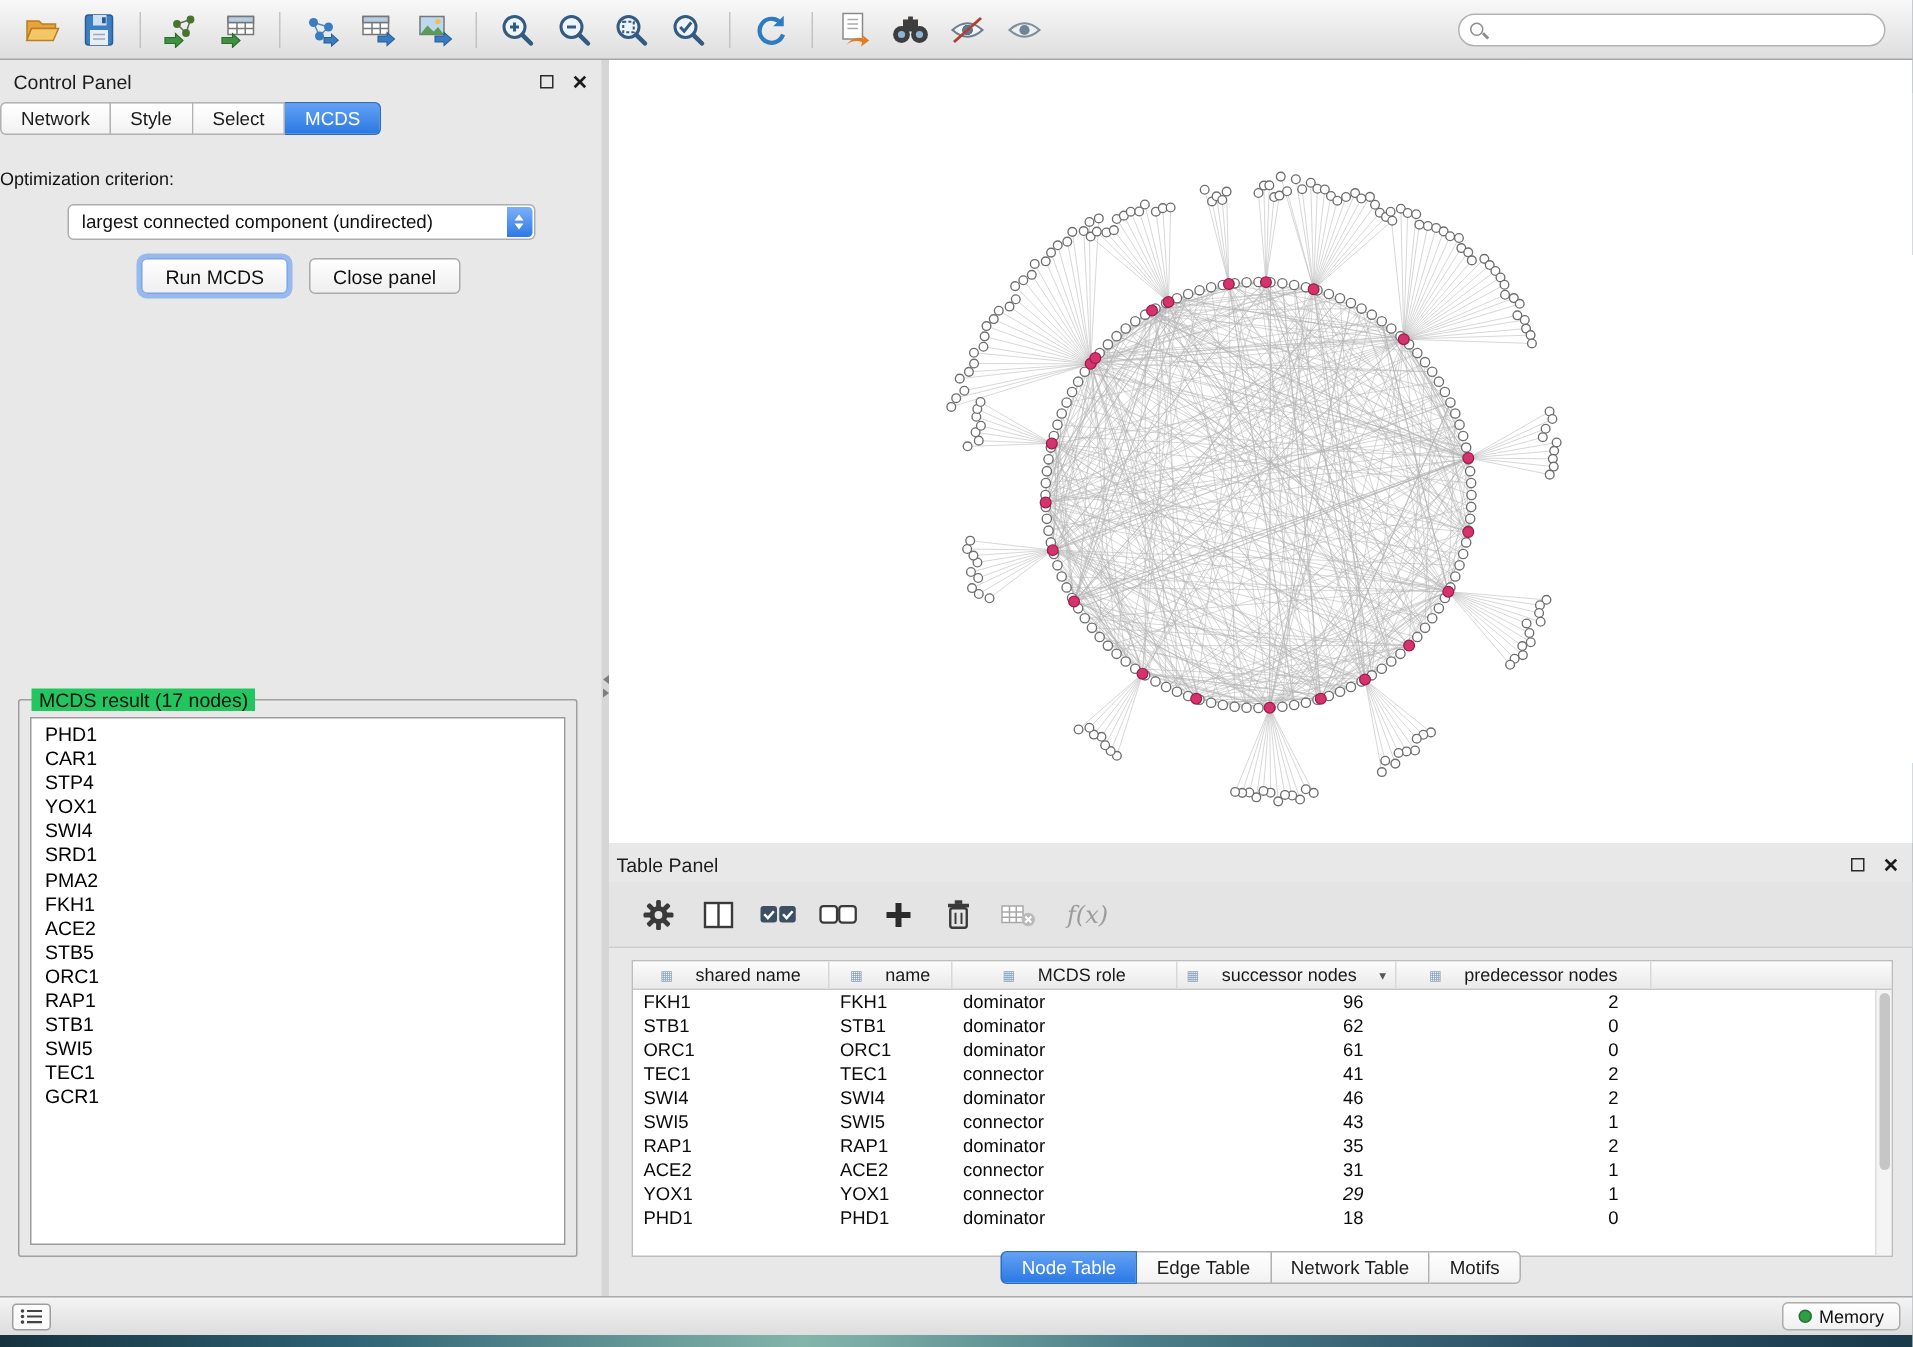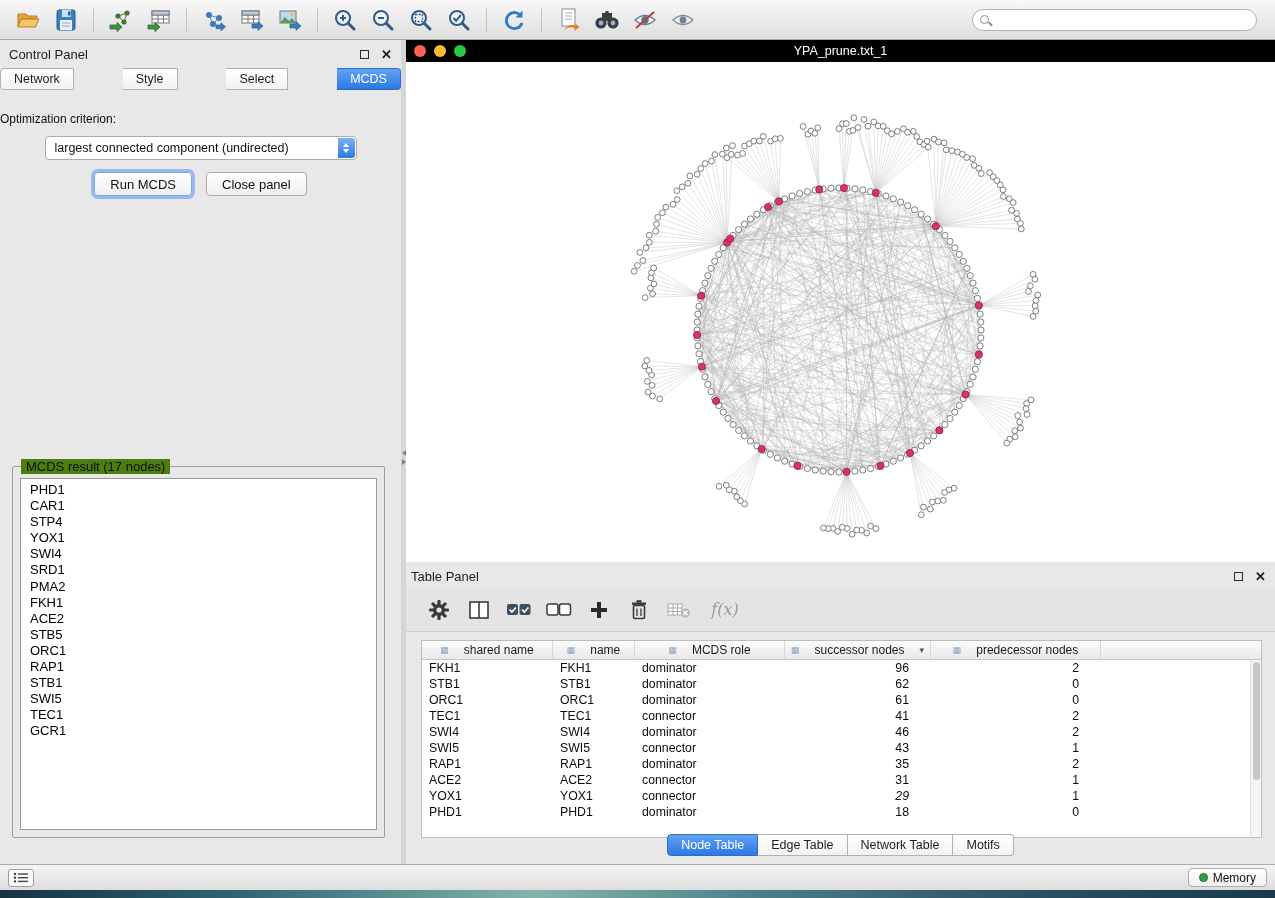--- a/index.html
+++ b/index.html
@@ -15,35 +15,35 @@
   .mag{width:9px;height:9px;border:1.6px solid #8e8e8e;border-radius:50%;position:relative;flex:0 0 auto}
   .mag::after{content:"";position:absolute;left:7px;top:7px;width:5px;height:1.6px;background:#8e8e8e;transform:rotate(45deg)}
   .search-input{border:none;outline:none;flex:1;font-size:12px;background:transparent;color:#333}
 
   
   .control-panel{position:absolute;left:0;top:40px;width:401px;height:824px;background:#e8e8e8}
   .panel-head{height:28px;display:flex;align-items:center;padding:0 9px;font-size:13px;color:#1c1c1c}
   .panel-head .spacer{flex:1}
   .float-box{width:9px;height:9px;border:1.5px solid #2b2b2b;margin-right:12px}
   .icon-close{font-size:13px;font-weight:bold;color:#1c1c1c;line-height:1}
-  .seg{display:flex;justify-content:space-between}
+  .seg{display:flex;justify-content:flex-start}
   .seg-btn{height:22px;line-height:20px;padding:0 13px;background:linear-gradient(#ffffff,#f2f2f2);border:1px solid #b2b2b2;border-left:none;font-size:12.5px;color:#1c1c1c;cursor:default;white-space:nowrap}
   .seg-btn:first-child{border-left:1px solid #b2b2b2;border-radius:4px 0 0 4px}
   .seg-btn:last-child{border-radius:0 4px 4px 0}
   .seg-btn.active{background:linear-gradient(#63a1f4,#2b79e4);border-color:#2b6cc8;color:#fff}
   .opt-label{margin-top:22px;text-align:left;font-size:12px;color:#111}
   .dropdown{width:312px;height:24px;margin:10px auto 0;background:#fff;border:1px solid #adadad;border-radius:4px;position:relative;font-size:12.5px;color:#111;display:flex;align-items:center;padding-left:9px}
   .dd-stepper{position:absolute;right:1px;top:1px;bottom:1px;width:17px;border-radius:0 3px 3px 0;background:linear-gradient(#7cb0f8,#2d79e4);display:flex;flex-direction:column;align-items:center;justify-content:center;gap:2px}
   .dd-up{width:0;height:0;border-left:3.5px solid transparent;border-right:3.5px solid transparent;border-bottom:4.5px solid #fff}
   .dd-down{width:0;height:0;border-left:3.5px solid transparent;border-right:3.5px solid transparent;border-top:4.5px solid #fff}
   .btn-row{display:flex;justify-content:center;gap:14px;margin-top:12px}
   .btn{height:24px;padding:0 15px;background:linear-gradient(#ffffff,#efefef);border:1px solid #ababab;border-radius:4px;font-size:13px;color:#111;cursor:default}
   .btn.focus{box-shadow:0 0 0 3px rgba(108,160,238,.65);border-color:#7aa7e9}
   .fieldset{position:absolute;left:12px;right:16px;top:426px;bottom:26px;border:1px solid #9f9f9f;border-radius:2px}
-  .legend{position:absolute;top:-8px;left:8px;background:#4d7c0f;padding:0 5px;font-size:13px;color:#111}
+  .legend{position:absolute;top:-8px;left:8px;background:#22c55e;padding:0 5px;font-size:13px;color:#111}
   .result-list{position:absolute;left:7px;right:7px;top:11px;bottom:7px;background:#fff;border:1px solid #9b9b9b;overflow:hidden;padding:3px 0}
   .result-item{font-size:13px;line-height:16.1px;padding:0 9px;color:#000}
 
   
   .splitter{position:absolute;left:401px;top:40px;width:5px;height:824px;background:#d6d6d6}
   .split-handle{position:absolute;left:0;top:404px;width:5px;height:26px;display:flex;flex-direction:column;align-items:center;justify-content:center;gap:3px}
   .split-handle i{display:block;width:0;height:0;border-top:3px solid transparent;border-bottom:3px solid transparent}
   .split-handle i.l{border-right:4px solid #7e7e7e}
   .split-handle i.r{border-left:4px solid #7e7e7e}
 
@@ -285,26 +285,20 @@
   </div>
 
   <div class="splitter">
     <div class="split-handle">
         <i class="l"></i>
         <i class="r"></i>
       </div>
   </div>
 
   <div class="net-window">
-    <div class="net-titlebar">
-      <span class="tl red"></span>
-      <span class="tl yellow"></span>
-      <span class="tl green"></span>
-      <span class="net-title">YPA_prune.txt_1</span>
-    </div>
     <div class="net-canvas">
       <svg id="net-svg" width="869" height="500" viewBox="0 0 869 500">
           <g stroke="#b4b4b4" stroke-width="0.6" stroke-opacity="0.6">
             <line x1="321.1024729878455" y1="180.5760705037565" x2="228.19496154905838" y2="209.27310024403715"></line>
             <line x1="321.1024729878455" y1="180.5760705037565" x2="231.46220821962532" y2="203.44846285622828"></line>
             <line x1="321.1024729878455" y1="180.5760705037565" x2="236.89524238553525" y2="198.47861610299947"></line>
             <line x1="321.1024729878455" y1="180.5760705037565" x2="233.826058738293" y2="190.42540759983922"></line>
             <line x1="321.1024729878455" y1="180.5760705037565" x2="239.96088368462716" y2="185.9006605654639"></line>
             <line x1="321.1024729878455" y1="180.5760705037565" x2="243.37381644396507" y2="180.38040218022826"></line>
             <line x1="321.1024729878455" y1="180.5760705037565" x2="243.3084079967988" y2="173.17510701250677"></line>

